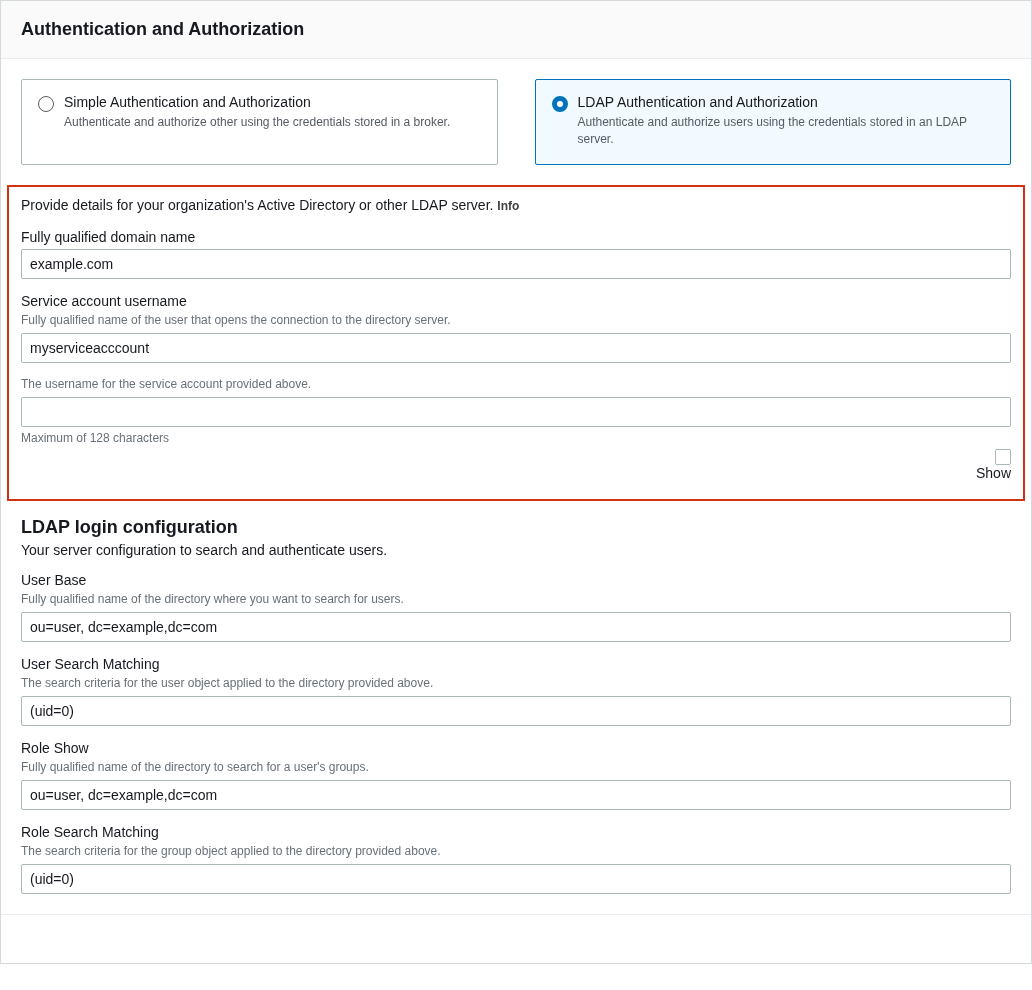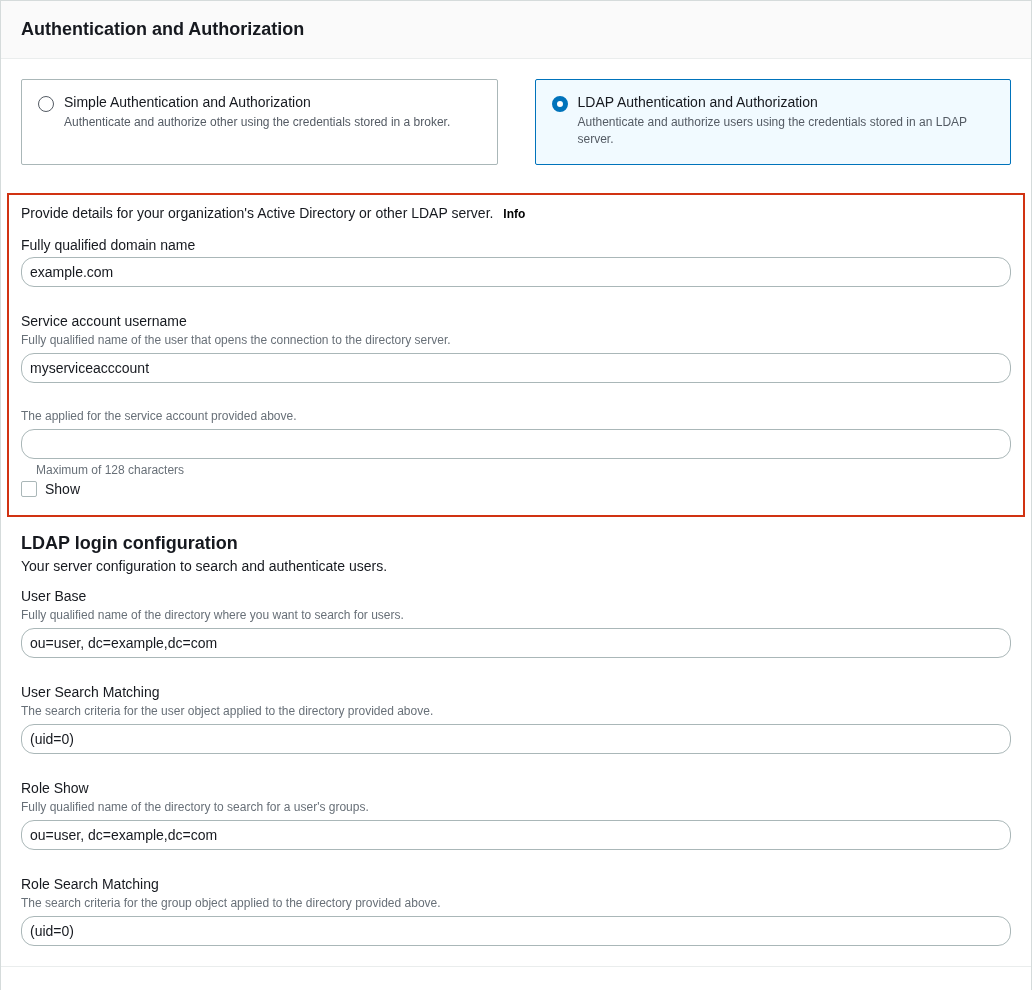--- a/index.html
+++ b/index.html
@@ -23,21 +23,21 @@
     font-size: 18px;
     font-weight: 700;
     color: #16191f;
   }
   .content {
     padding: 20px;
   }
   .options-row {
     display: flex;
     gap: 37px;
-    margin-bottom: 28px;
+    margin-bottom: 20px;
   }
   .option-box {
     flex: 1;
     border: 1px solid #aab7b8;
     background: #ffffff;
     padding: 14px 16px 16px 16px;
     display: flex;
     gap: 10px;
     cursor: pointer;
     border-radius: 2px;
@@ -77,65 +77,63 @@
     margin-left: -14px;
     margin-right: -14px;
     margin-bottom: 16px;
   }
   .section-intro {
     font-size: 14px;
     color: #16191f;
     margin-bottom: 16px;
   }
   .info-link {
-    color: #000000;
+    color: #404040;
     font-size: 12px;
     font-weight: 700;
-    margin-left: 6px;
     text-decoration: none;
     cursor: pointer;
   }
   .field {
-    margin-bottom: 26px;
+    margin-bottom: 14px;
   }
   .field-label {
     font-size: 14px;
     color: #16191f;
     margin-bottom: 4px;
   }
   .field-hint {
     font-size: 12px;
     color: #687078;
     margin-bottom: 6px;
   }
   .field-hint-below {
     font-size: 12px;
     color: #687078;
     margin-top: 4px;
-    margin-left: 15px;
   }
   input[type="text"], input[type="password"] {
     width: 100%;
     border: 1px solid #aab7b8;
-    border-radius: 13px;
+    border-radius: 2px;
     padding: 6px 8px;
     font-size: 14px;
     color: #16191f;
     background: #fff;
     font-family: inherit;
   }
   input::placeholder {
     color: #687078;
     font-style: italic;
   }
   .checkbox-row {
     display: flex;
     align-items: flex-end;
-    gap: 8px;
     margin-top: 4px;
+    flex-direction: column;
   }
   .checkbox {
     width: 16px;
     height: 16px;
     border: 1px solid #aab7b8;
     border-radius: 2px;
     background: #fff;
     cursor: pointer;
   }
   .section-title {
@@ -200,21 +198,21 @@
       </div>
 
 
       <div class="field">
         <div class="field-label">Service account username</div>
         <div class="field-hint">Fully qualified name of the user that opens the connection to the directory server.</div>
         <input type="text" value="myserviceacccount" style="">
       </div>
 
       <div class="field" style="margin-bottom:4px;">
-        <div class="field-hint">The applied for the service account provided above.</div>
+        <div class="field-hint">The username for the service account provided above.</div>
         <input type="password" value="" style="">
         <div class="field-hint-below">Maximum of 128 characters</div>
         <div class="checkbox-row">
           <div class="checkbox"></div>
           <span>Show</span>
         </div>
       </div>
     </div>
 
     <div>

